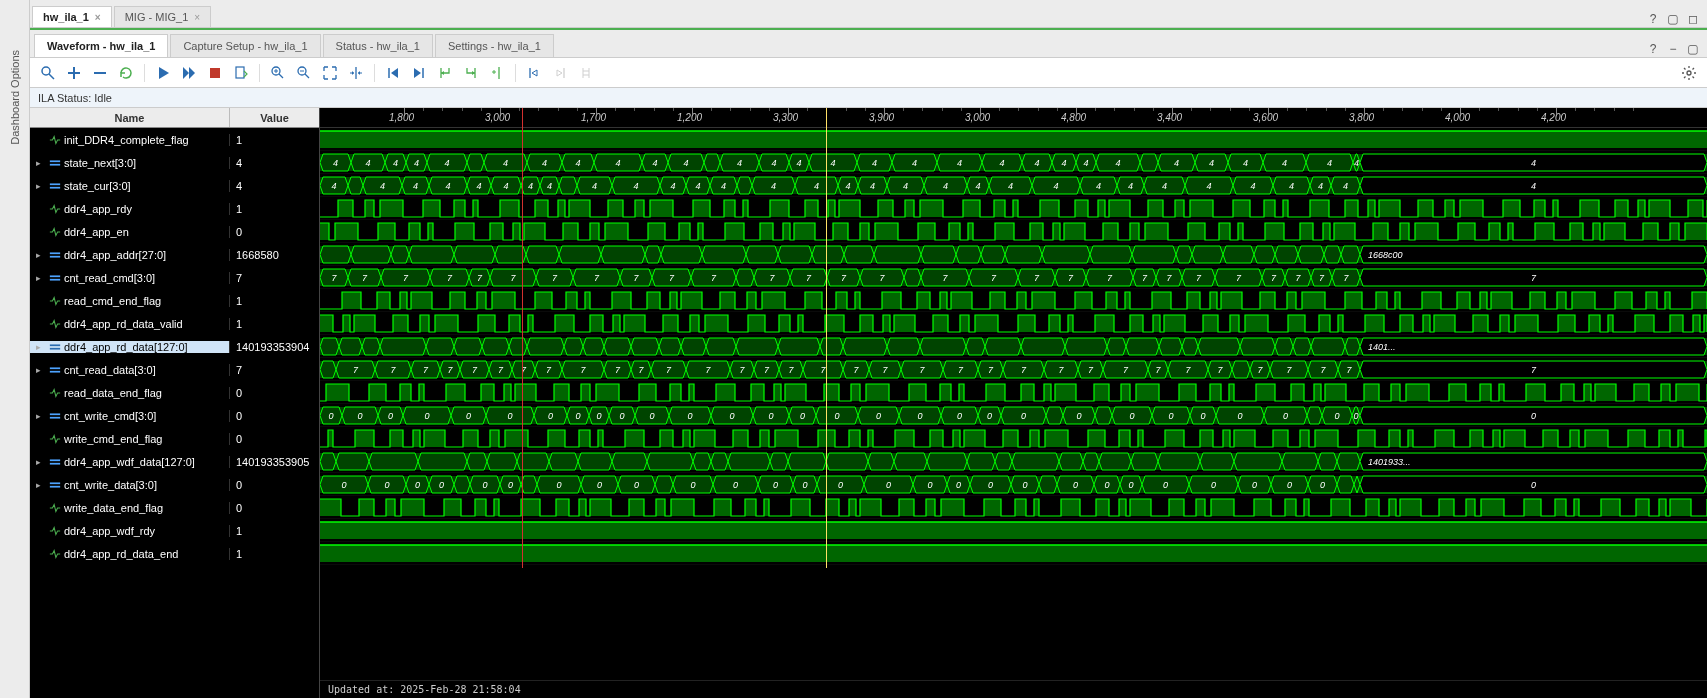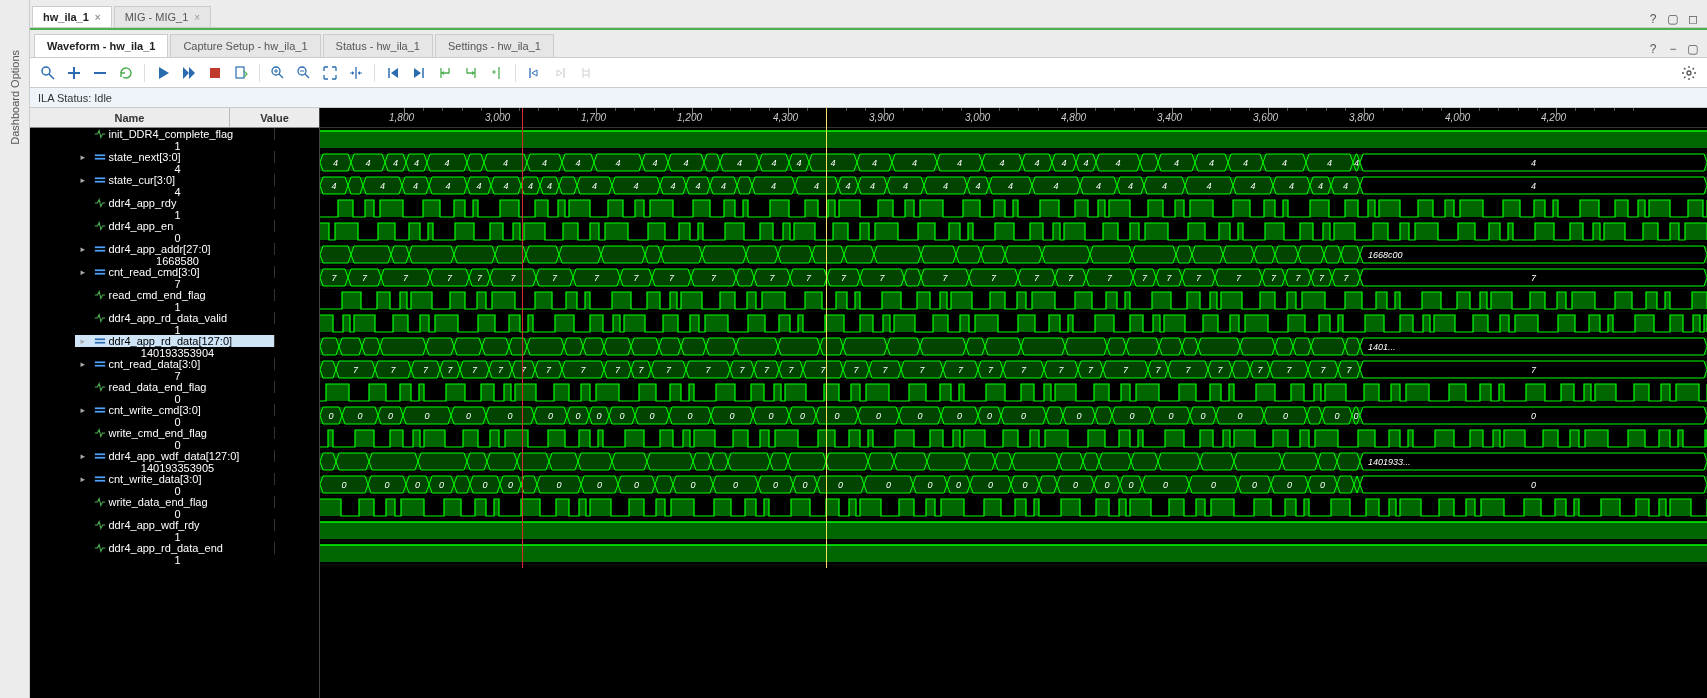--- a/index.html
+++ b/index.html
@@ -64,21 +64,21 @@
   
   
   .wave-area { flex: 1; display: flex; background: #86efac; overflow: hidden; position: relative; justify-content: space-between; }
   
   
   .sig-panel { width: 290px; background: #000; display: flex; flex-direction: column; border-right: 1px solid #444; }
   .sig-header { height: 20px; display: flex; background: #ececec; border-bottom: 1px solid #888; }
   .sig-header-name { width: 200px; text-align: center; font-size: 11px; font-weight: bold; color: #333; line-height: 20px; border-right: 1px solid #bbb; }
   .sig-header-value { flex: 1; text-align: center; font-size: 11px; font-weight: bold; color: #333; line-height: 20px; }
   .sig-body { flex: 1; overflow: hidden; }
-  .sig-row { height: 23px; display: flex; align-items: center; flex-direction: column; }
+  .sig-row { height: 23px; display: flex; align-items: center; }
   .sig-name-cell {
     width: 200px; padding-left: 6px; color: #fff; font-size: 11px; display: flex; align-items: center; gap: 3px;
     overflow: hidden; white-space: nowrap; border-right: 1px solid #333;
   }
   .sig-val-cell { flex: 1; padding-left: 6px; color: #fff; font-size: 11px; overflow: hidden; white-space: nowrap; }
   .sig-row.selected .sig-name-cell { background: #d0e4f7; color: #000; }
   .sig-row.selected .sig-name-cell .icon-wire { fill: #2b6cb0; }
   .expand-arrow { color: #aaa; font-size: 9px; width: 10px; display: inline-block; cursor: pointer; }
   .expand-spacer { width: 10px; display: inline-block; }
   .icon-wire { width: 12px; height: 10px; }
@@ -536,21 +536,21 @@
             <div class="ruler-tick" style="left: 372px;">
               <div class="maj"></div>
               <div class="lbl">1,200</div>
             </div>
             <div style="position: absolute; left: 391.2px; top: 0px; width: 1px; height: 3px; background: rgb(85, 85, 85);"></div>
             <div style="position: absolute; left: 410.4px; top: 0px; width: 1px; height: 3px; background: rgb(85, 85, 85);"></div>
             <div style="position: absolute; left: 429.6px; top: 0px; width: 1px; height: 3px; background: rgb(85, 85, 85);"></div>
             <div style="position: absolute; left: 448.8px; top: 0px; width: 1px; height: 3px; background: rgb(85, 85, 85);"></div>
             <div class="ruler-tick" style="left: 468px;">
               <div class="maj"></div>
-              <div class="lbl">4,300</div>
+              <div class="lbl">3,300</div>
             </div>
             <div style="position: absolute; left: 487.2px; top: 0px; width: 1px; height: 3px; background: rgb(85, 85, 85);"></div>
             <div style="position: absolute; left: 506.4px; top: 0px; width: 1px; height: 3px; background: rgb(85, 85, 85);"></div>
             <div style="position: absolute; left: 525.6px; top: 0px; width: 1px; height: 3px; background: rgb(85, 85, 85);"></div>
             <div style="position: absolute; left: 544.8px; top: 0px; width: 1px; height: 3px; background: rgb(85, 85, 85);"></div>
             <div class="ruler-tick" style="left: 564px;">
               <div class="maj"></div>
               <div class="lbl">3,900</div>
             </div>
             <div style="position: absolute; left: 583.2px; top: 0px; width: 1px; height: 3px; background: rgb(85, 85, 85);"></div>
@@ -1562,16 +1562,17 @@
             </div>
             <div class="wave-row">
               <svg width="1387" height="23">
                 <rect x="0" y="3" width="1387" height="17" fill="#006600"></rect>
                 <line x1="0" y1="3" x2="1387" y2="3" stroke="#00ff00" stroke-width="1.5"></line>
               </svg>
             </div>
           </div>
       </div>
 
+      <div class="wave-footer">Updated at: 2025-Feb-28 21:58:04</div>
     </div>
 
   </div>
 </div>
 
 </body></html>

